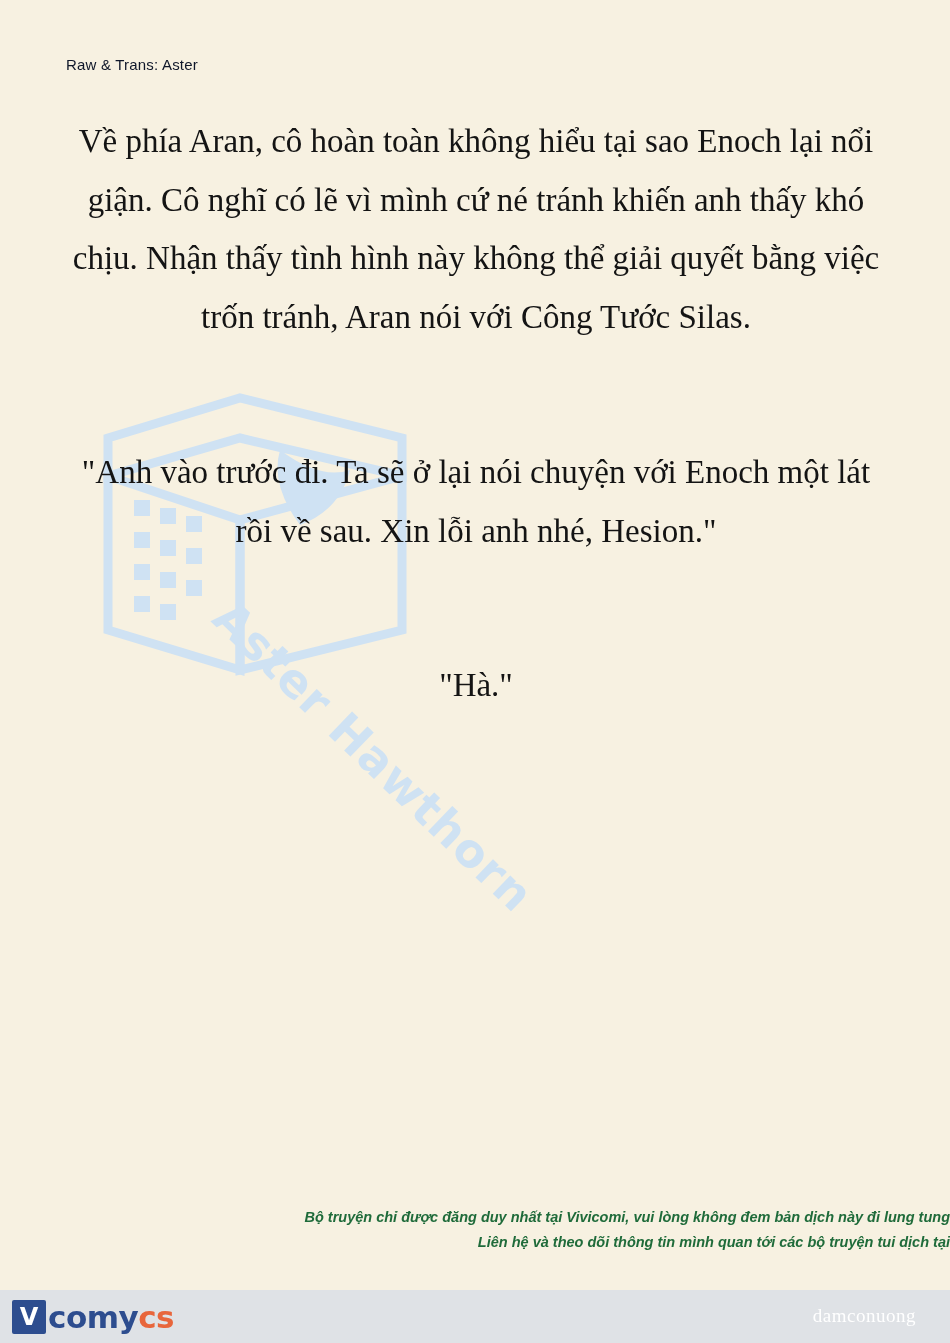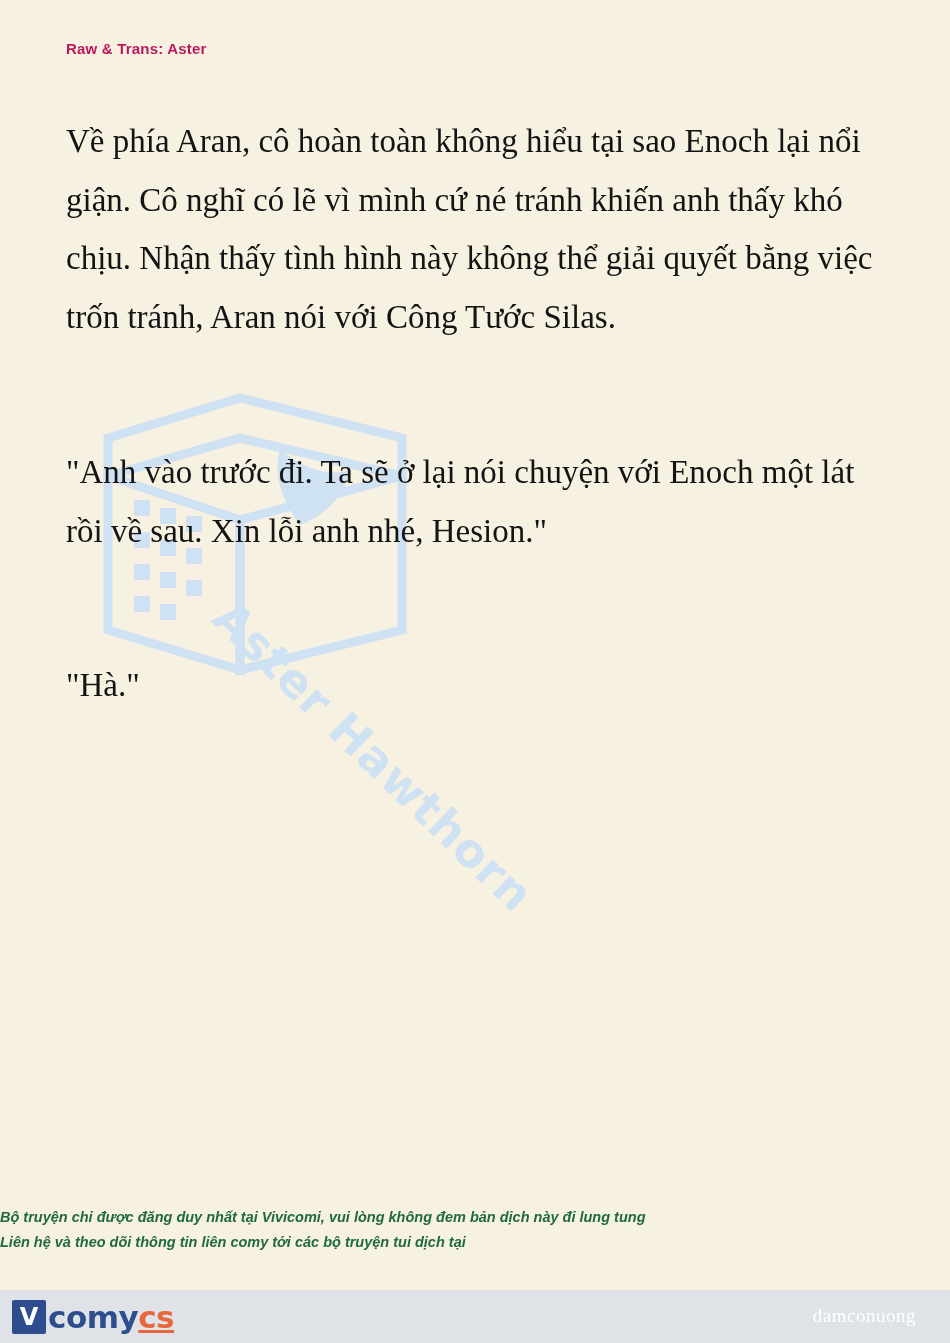--- a/index.html
+++ b/index.html
@@ -52,54 +52,55 @@
     left: 0px;
     top: 0px;
     width: 340px;
     height: 300px;
   }
 
   
   .credit {
     position: absolute;
     left: 66px;
-    top: 40px;
+    top: 56px;
     font-size: 15px;
-    font-weight: 700;
-    color: #be185d;
+    font-weight: 400;
+    color: #0f172a;
     letter-spacing: 0.2px;
     z-index: 3;
   }
 
   
   .content {
     position: absolute;
     left: 66px;
     top: 112px;
     width: 820px;
     z-index: 3;
   }
   .para {
     font-family: "Liberation Serif", serif;
     font-size: 33px;
     line-height: 1.78;
     color: #141414;
     margin: 0 0 52px 0;
     white-space: pre-wrap;
+    text-align: center;
   }
   .para.gap-big { margin-bottom: 96px; }
   .para.gap-huge { margin-bottom: 108px; }
 
   
   .footer-note {
     position: absolute;
     left: 0;
     right: 0;
     top: 1205px;
-    text-align: left;
+    text-align: right;
     z-index: 3;
   }
   .footer-note div {
     font-family: "Liberation Sans", sans-serif;
     font-size: 14.5px;
     font-weight: 700;
     font-style: italic;
     color: #1f6b3a;
     line-height: 1.75;
   }
@@ -137,21 +138,21 @@
     line-height: 1;
   }
   .brand-text {
     margin-left: 2px;
     font-family: "DejaVu Sans", sans-serif;
     font-size: 31px;
     font-weight: 700;
     color: #2d4d8f;
     letter-spacing: -0.5px;
   }
-  .brand-text .accent { color: #e8663c; text-decoration: underline; }
+  .brand-text .accent { color: #e8663c; }
   .bottom-right {
     position: absolute;
     right: 34px;
     top: 15px;
     font-family: Liberation Serif, serif;
     font-size: 19px;
     color: #ffffff;
     letter-spacing: 0.5px;
   }
 </style>
@@ -188,21 +189,21 @@
   <div class="credit">Raw &amp; Trans: Aster</div>
 
   <div class="content">
     <p class="para gap-big">Về phía Aran, cô hoàn toàn không hiểu tại sao Enoch lại nổi giận. Cô nghĩ có lẽ vì mình cứ né tránh khiến anh thấy khó chịu. Nhận thấy tình hình này không thể giải quyết bằng việc trốn tránh, Aran nói với Công Tước Silas.</p>
     <p class="para gap-big">"Anh vào trước đi. Ta sẽ ở lại nói chuyện với Enoch một lát rồi về sau. Xin lỗi anh nhé, Hesion."</p>
     <p class="para gap-huge">"Hà."</p>
   </div>
 
   <div class="footer-note">
     <div>Bộ truyện chỉ được đăng duy nhất tại Vivicomi, vui lòng không đem bản dịch này đi lung tung</div>
-    <div>Liên hệ và theo dõi thông tin liên comy tới các bộ truyện tui dịch tại</div>
+    <div>Liên hệ và theo dõi thông tin mình quan tới các bộ truyện tui dịch tại</div>
   </div>
 
   <div class="bottom-bar">
     <div class="brand">
       <div class="brand-badge">V</div>
       <div class="brand-text"><span>comy</span><span class="accent">cs</span></div>
     </div>
     <div class="bottom-right">damconuong</div>
   </div>
 

